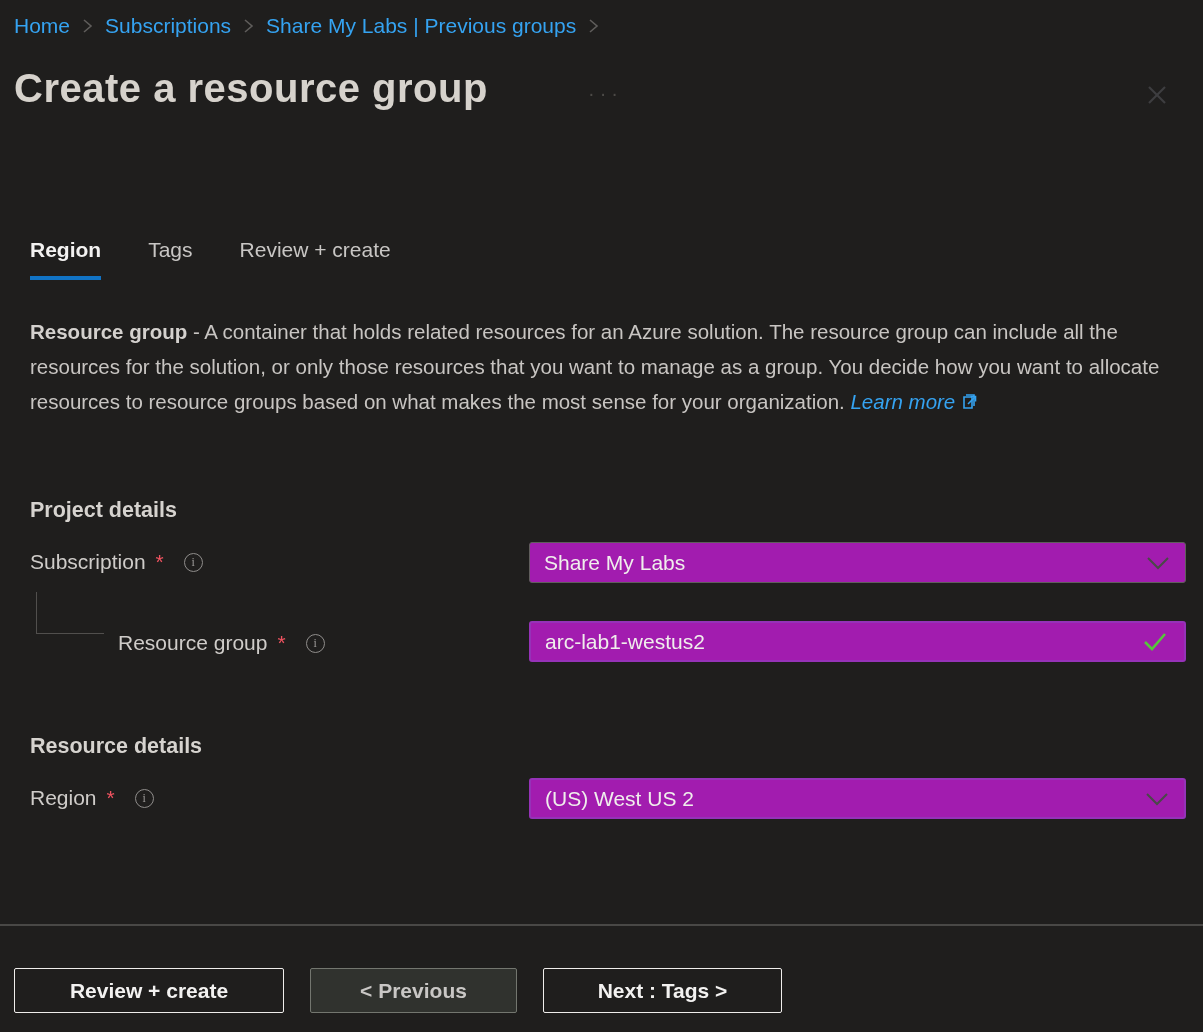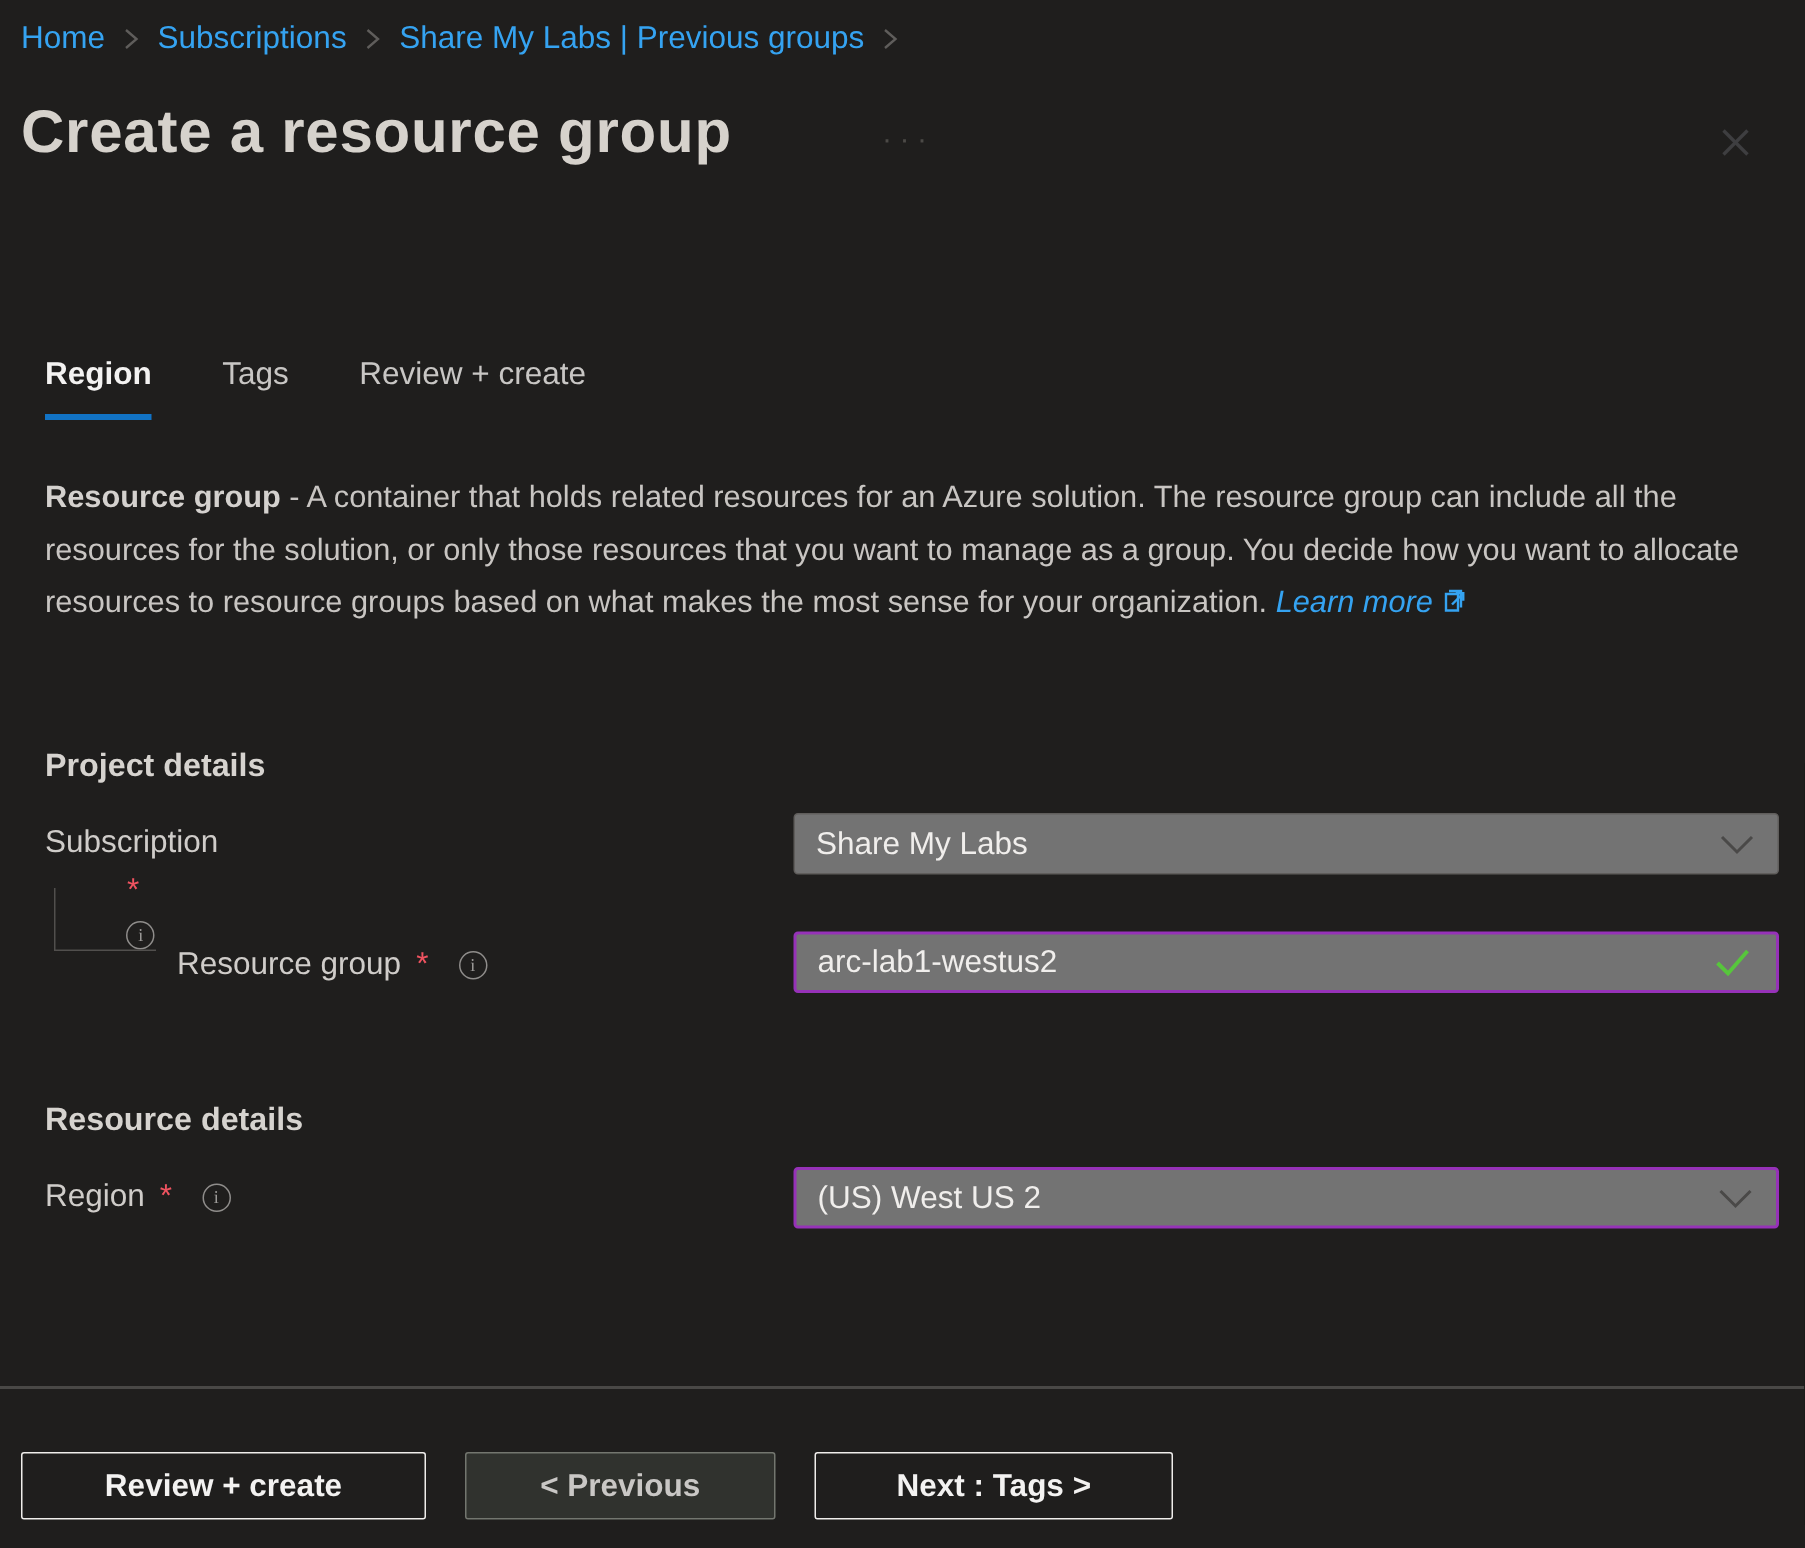--- a/index.html
+++ b/index.html
@@ -115,40 +115,40 @@
     width: 19px; height: 19px;
     margin-left: 12px;
     border: 1.5px solid #8f8d8b;
     border-radius: 50%;
     color: #9d9b99;
     font-size: 12px;
     font-style: normal;
     cursor: pointer;
     font-family: "Liberation Serif", serif;
   }
-  .lbl-subscription { top: 550px; left: 30px; flex-direction: column; }
+  .lbl-subscription { top: 550px; left: 30px; }
   .lbl-resource-group { top: 631px; left: 118px; }
   .lbl-region { top: 786px; left: 30px; }
 
   
   .connector {
     position: absolute;
     top: 592px; left: 36px;
     width: 68px; height: 42px;
     border-left: 1.5px solid #514f4d;
     border-bottom: 1.5px solid #514f4d;
   }
 
   
   .field {
     position: absolute;
     left: 529px;
     width: 657px;
     height: 41px;
-    background: #737373;
+    background: #a21caf;
     border: 1px solid #605e5c;
     border-radius: 3px;
     display: flex;
     align-items: center;
     padding: 0 14px;
     font-size: 21px;
     color: #f0eeec;
     cursor: pointer;
   }
   .field .value { flex: 1; white-space: nowrap; overflow: hidden; }

